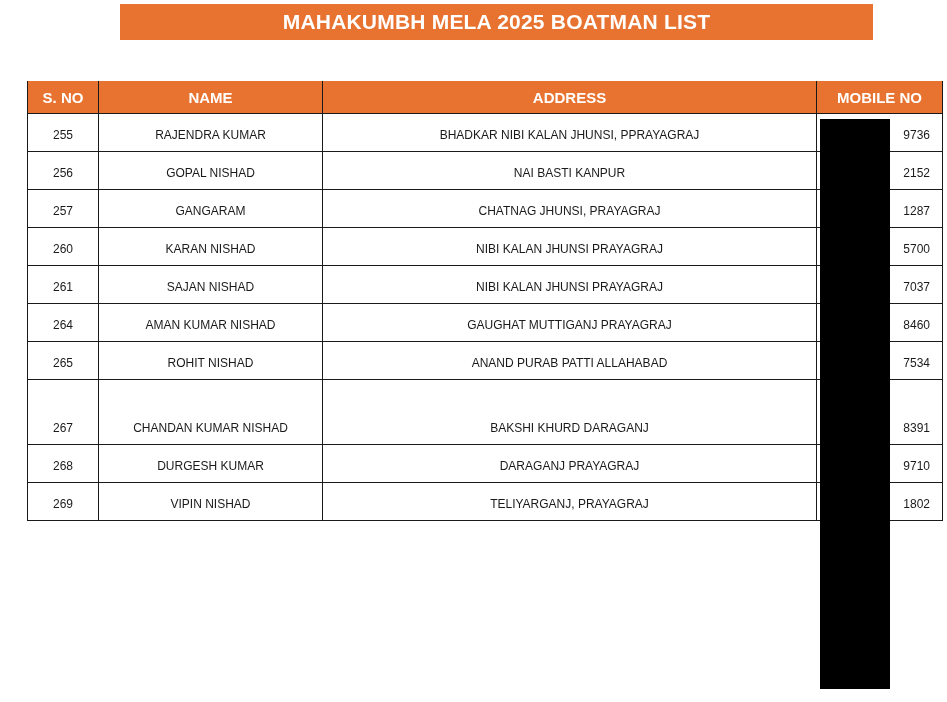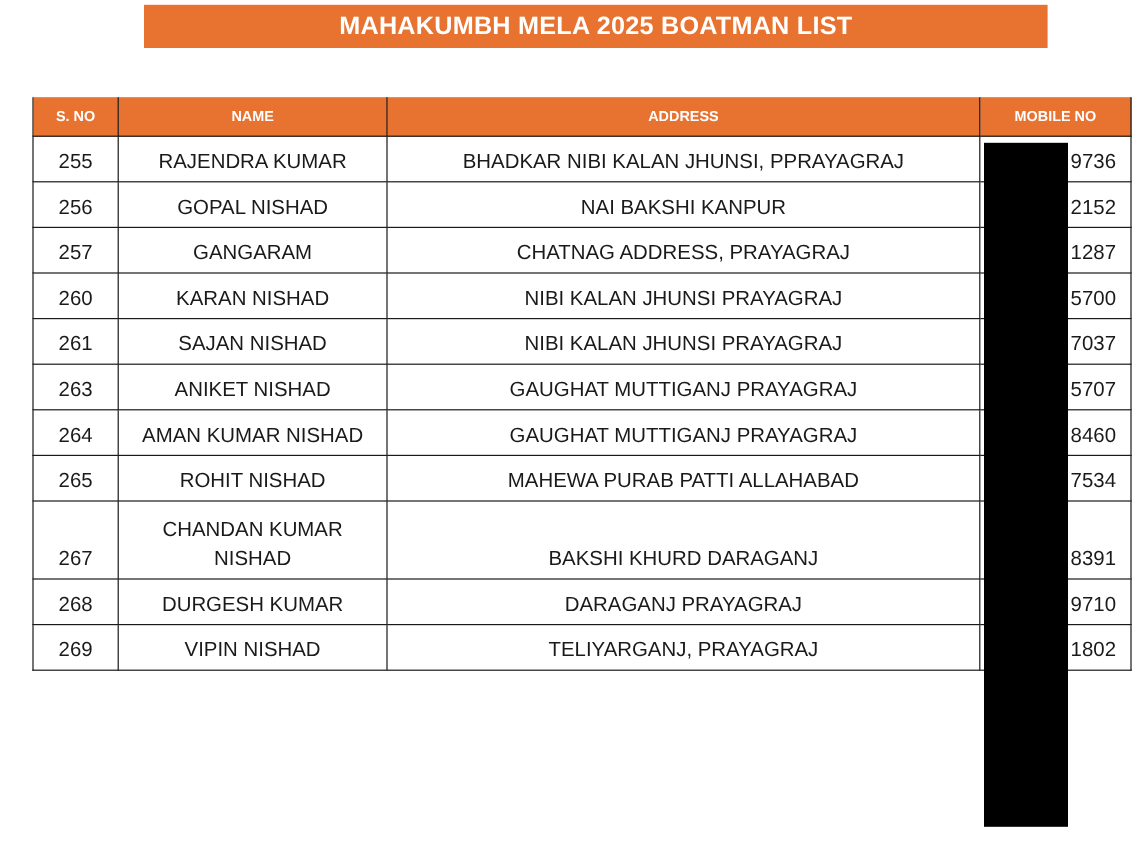--- a/index.html
+++ b/index.html
@@ -41,30 +41,30 @@
     }
     table {
       border-collapse: collapse;
       width: 915px;
       table-layout: fixed;
     }
     th {
       background: #e8722f;
       color: #ffffff;
       font-weight: bold;
-      font-size: 12px;
+      font-size: 15px;
       height: 32px;
       text-align: center;
       border-left: 1px solid #1a1a1a;
       border-right: 1px solid #1a1a1a;
       border-bottom: 1px solid #1a1a1a;
       padding: 0;
     }
     td {
-      font-size: 17px;
+      font-size: 12px;
       text-align: center;
       border: 1px solid #1a1a1a;
       height: 33px;
       padding: 0;
       vertical-align: bottom;
       padding-bottom: 4px;
       line-height: 24px;
       white-space: nowrap;
     }
     td.name-cell { white-space: normal; }
@@ -113,57 +113,51 @@
     <tbody>
       <tr>
         <td>255</td>
         <td class="name-cell">RAJENDRA KUMAR</td>
         <td>BHADKAR NIBI KALAN JHUNSI, PPRAYAGRAJ</td>
         <td class="mobile-cell">9736</td>
       </tr>
       <tr>
         <td>256</td>
         <td class="name-cell">GOPAL NISHAD</td>
-        <td>NAI BAKSHI KANPUR</td>
+        <td>NAI BASTI KANPUR</td>
         <td class="mobile-cell">2152</td>
       </tr>
       <tr>
         <td>257</td>
         <td class="name-cell">GANGARAM</td>
-        <td>CHATNAG ADDRESS, PRAYAGRAJ</td>
+        <td>CHATNAG JHUNSI, PRAYAGRAJ</td>
         <td class="mobile-cell">1287</td>
       </tr>
       <tr>
         <td>260</td>
         <td class="name-cell">KARAN NISHAD</td>
         <td>NIBI KALAN JHUNSI PRAYAGRAJ</td>
         <td class="mobile-cell">5700</td>
       </tr>
       <tr>
         <td>261</td>
         <td class="name-cell">SAJAN NISHAD</td>
         <td>NIBI KALAN JHUNSI PRAYAGRAJ</td>
         <td class="mobile-cell">7037</td>
       </tr>
       <tr>
-        <td>263</td>
-        <td class="name-cell">ANIKET NISHAD</td>
-        <td>GAUGHAT MUTTIGANJ PRAYAGRAJ</td>
-        <td class="mobile-cell">5707</td>
-      </tr>
-      <tr>
         <td>264</td>
         <td class="name-cell">AMAN KUMAR NISHAD</td>
         <td>GAUGHAT MUTTIGANJ PRAYAGRAJ</td>
         <td class="mobile-cell">8460</td>
       </tr>
       <tr>
         <td>265</td>
         <td class="name-cell">ROHIT NISHAD</td>
-        <td>MAHEWA PURAB PATTI ALLAHABAD</td>
+        <td>ANAND PURAB PATTI ALLAHABAD</td>
         <td class="mobile-cell">7534</td>
       </tr>
       <tr class="tall">
         <td>267</td>
         <td class="name-cell" style="padding-left:30px;padding-right:30px;">CHANDAN KUMAR NISHAD</td>
         <td>BAKSHI KHURD DARAGANJ</td>
         <td class="mobile-cell">8391</td>
       </tr>
       <tr>
         <td>268</td>

